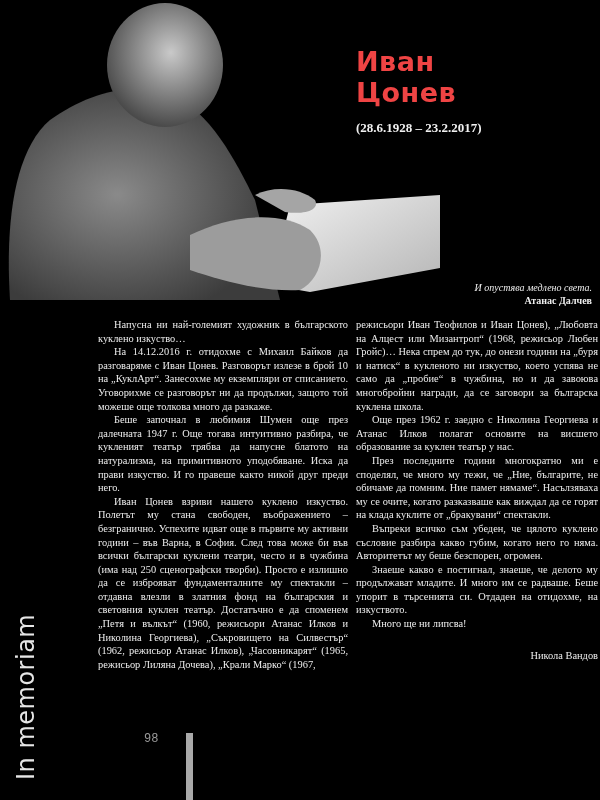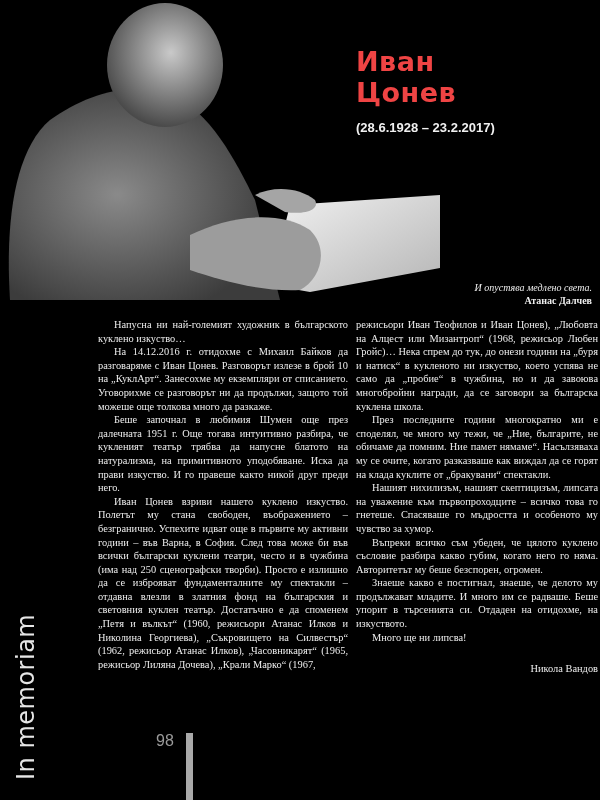--- a/index.html
+++ b/index.html
@@ -9,21 +9,21 @@
     }
     .photo {
       position: absolute; left: 0; top: 0; width: 440px; height: 300px; overflow: hidden;
     }
     .photo svg { display: block; }
     .title {
       position: absolute; left: 356px; top: 46px; font-family: "DejaVu Sans", sans-serif;
       font-weight: bold; font-size: 27px; line-height: 31px; color: #ef4444; letter-spacing: 0.5px;
     }
     .dates {
-      position: absolute; left: 356px; top: 120px; font-family: Liberation Sans, sans-serif;
+      position: absolute; left: 356px; top: 120px; font-family: Liberation Serif, serif;
       font-weight: bold; font-size: 13px; color: #f0f0f0;
     }
     .epigraph {
       position: absolute; right: 8px; top: 281px; text-align: right;
       font-family: "Liberation Serif", serif; font-size: 10px; line-height: 13px; color: #eee; margin-left: 19px;
     }
     .epigraph .quote { font-style: italic; }
     .epigraph .author { font-weight: bold; }
     .col {
       position: absolute; top: 318px; font-family: "Liberation Serif", serif; font-weight: normal;
@@ -32,22 +32,22 @@
     .col p { margin: 0; text-indent: 16px; hyphens: auto; }
     .col1 { left: 98px; width: 250px; }
     .col2 { left: 356px; width: 242px; }
     .signature { text-align: right; margin-top: 18px; }
     .section-label {
       position: absolute; left: 12px; top: 780px; transform-origin: left top; transform: rotate(-90deg);
       font-family: "DejaVu Sans", sans-serif; font-size: 24px; color: #e6e6e6; letter-spacing: 0.5px;
       white-space: nowrap;
     }
     .page-number {
-      position: absolute; left: 156px; top: 732px; font-family: Liberation Sans, sans-serif;
-      font-size: 16px; color: #9a9a9a;
+      position: absolute; left: 144px; top: 732px; font-family: Liberation Mono, monospace;
+      font-size: 12px; color: #9a9a9a;
     }
     .bar {
       position: absolute; left: 186px; top: 733px; width: 7px; height: 67px; background: #a9a9a9;
     }
   </style>
 </head>
 <body>
 
 <div class="photo">
   <svg width="440" height="300" viewBox="0 0 440 300">
@@ -85,28 +85,28 @@
 <div class="dates">(28.6.1928 – 23.2.2017)</div>
 
 <div class="epigraph">
   <div class="quote">И опустява медлено света.</div>
   <div class="author">Атанас Далчев</div>
 </div>
 
 <div class="col col1">
   <p>Напусна ни най-големият художник в българското куклено изкуство…</p>
   <p>На 14.12.2016 г. отидохме с Михаил Байков да разговаряме с Иван Цонев. Разговорът излезе в брой 10 на „КуклАрт“. Занесохме му екземпляри от списанието. Уговорихме се разговорът ни да продължи, защото той можеше още толкова много да разкаже.</p>
-  <p>Беше започнал в любимия Шумен още през далечната 1951 г. Още тогава интуитивно разбира, че кукленият театър трябва да напусне блатото на натурализма, на примитивното уподобяване. Иска да прави изкуство. И го правеше както никой друг преди него.</p>
+  <p>Беше започнал в любимия Шумен още през далечната 1947 г. Още тогава интуитивно разбира, че кукленият театър трябва да напусне блатото на натурализма, на примитивното уподобяване. Иска да прави изкуство. И го правеше както никой друг преди него.</p>
   <p>Иван Цонев взриви нашето куклено изкуство. Полетът му стана свободен, въображението – безгранично. Успехите идват още в първите му активни години – във Варна, в София. След това може би във всички български куклени театри, често и в чужбина (има над 250 сценографски творби). Просто е излишно да се изброяват фундаменталните му спектакли – отдавна влезли в златния фонд на българския и световния куклен театър. Достатъчно е да споменем „Петя и вълкът“ (1960, режисьори Атанас Илков и Николина Георгиева), „Съкровището на Силвестър“ (1962, режисьор Атанас Илков), „Часовникарят“ (1965, режисьор Лиляна Дочева), „Крали Марко“ (1967,</p>
 </div>
 
 <div class="col col2">
   <p style="text-indent:0">режисьори Иван Теофилов и Иван Цонев), „Любовта на Алцест или Мизантроп“ (1968, режисьор Любен Гройс)… Нека спрем до тук, до онези години на „буря и натиск“ в кукленото ни изкуство, което успява не само да „пробие“ в чужбина, но и да завоюва многобройни награди, да се заговори за българска куклена школа.</p>
+  <p>Още през 1962 г. заедно с Николина Георгиева и Атанас Илков полагат основите на висшето образование за куклен театър у нас.</p>
   <p>През последните години многократно ми е споделял, че много му тежи, че „Ние, българите, не обичаме да помним. Ние памет нямаме“. Насълзяваха му се очите, когато разказваше как виждал да се горят на клада куклите от „бракувани“ спектакли.</p>
-  <p>Нашият нихилизъм, нашият скептицизъм, липсата на уважение към първопроходците – всичко това го гнетеше. Спасяваше го мъдростта и особеното му чувство за хумор.</p>
   <p>Въпреки всичко съм убеден, че цялото куклено съсловие разбира какво губим, когато него го няма. Авторитетът му беше безспорен, огромен.</p>
   <p>Знаеше какво е постигнал, знаеше, че делото му продължават младите. И много им се радваше. Беше упорит в търсенията си. Отдаден на отидохме, на изкуството.</p>
   <p>Много ще ни липсва!</p>
   <div class="signature">Никола Вандов</div>
 </div>
 
 <div class="section-label">In memoriam</div>
 <div class="page-number">98</div>
 <div class="bar"></div>
 

